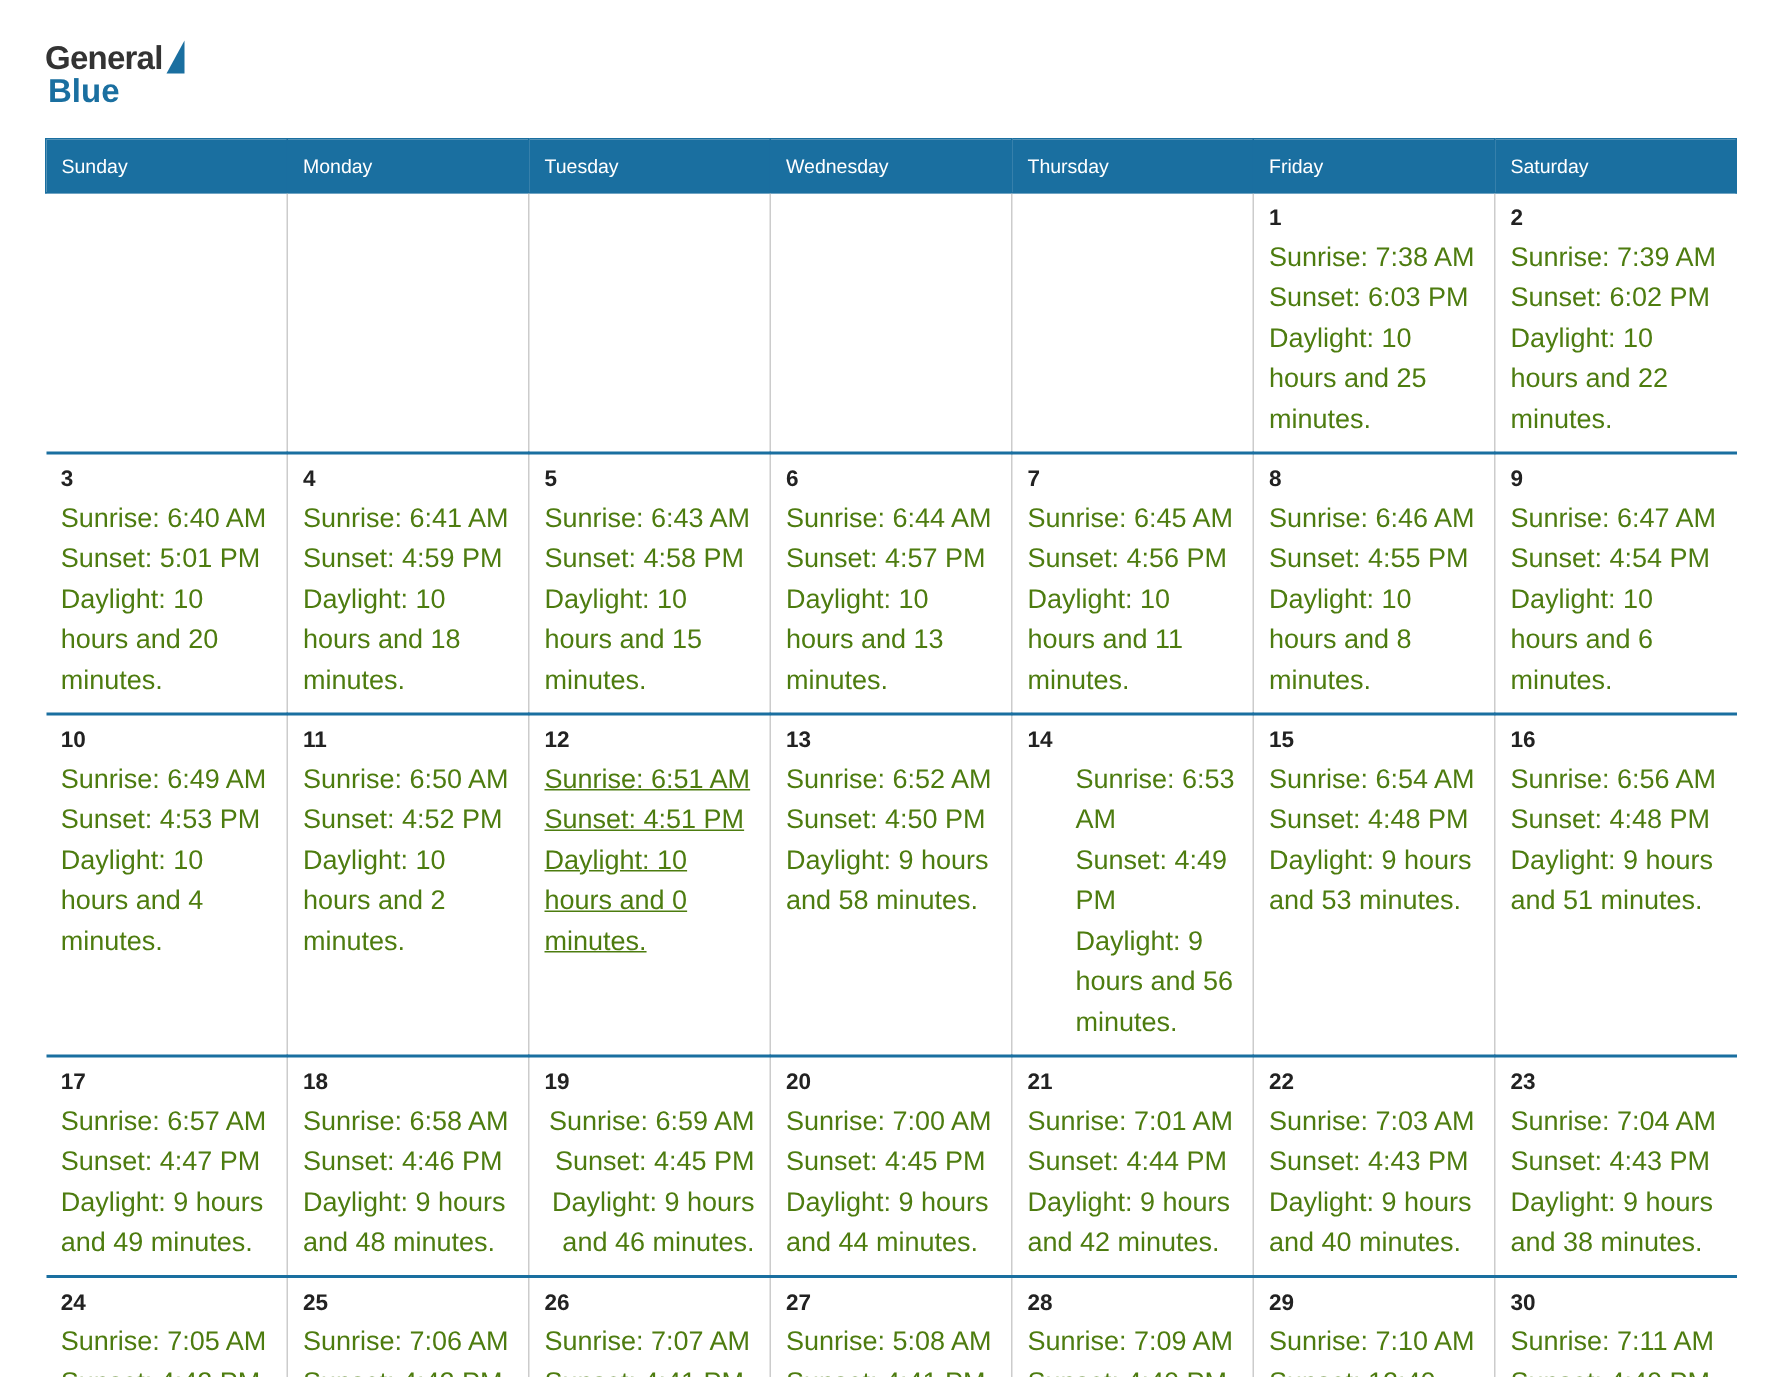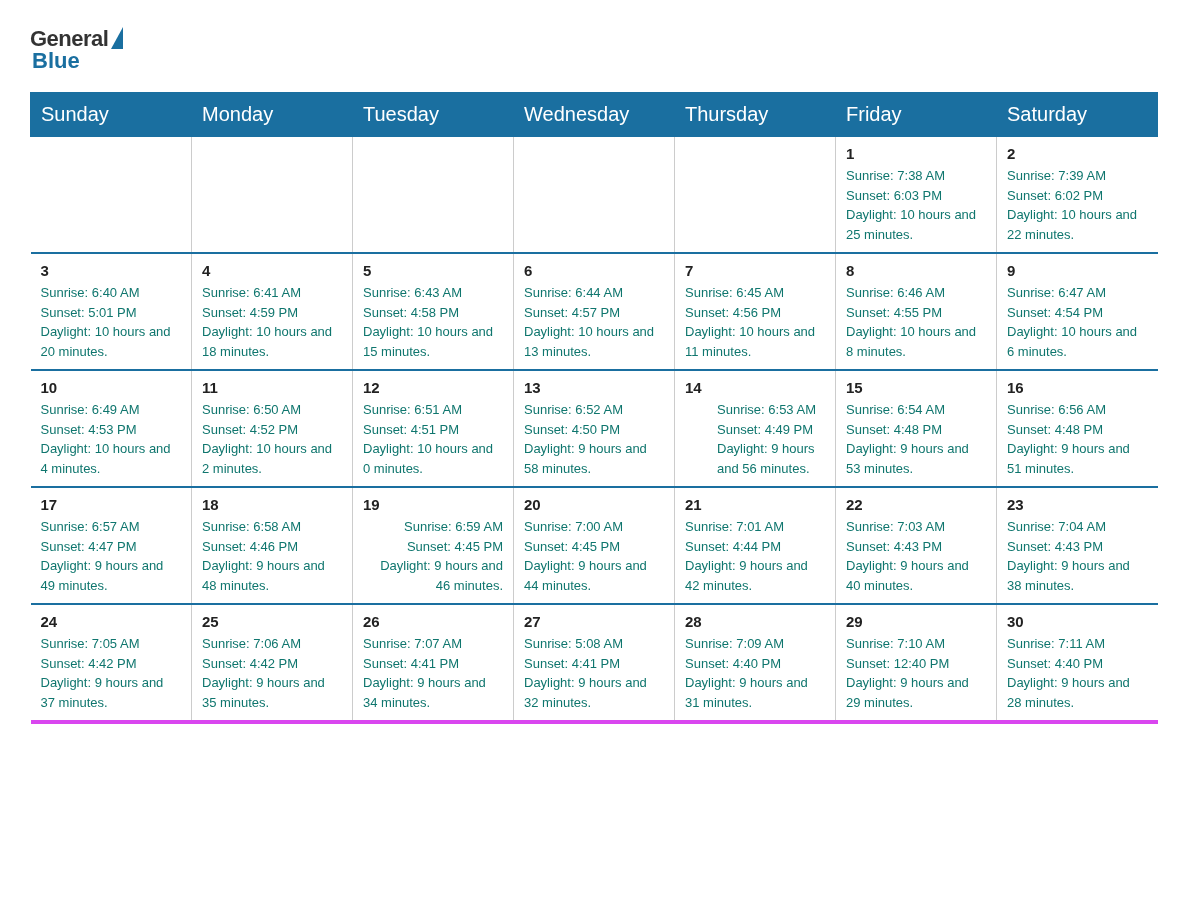--- a/index.html
+++ b/index.html
@@ -65,21 +65,21 @@
     }
     table {
       width: 100%;
       border-collapse: collapse;
     }
     thead tr {
       background-color: #1a6fa0;
     }
     thead th {
       color: #fff;
-      font-size: 20px;
+      font-size: 13px;
       font-weight: normal;
       padding: 10px 10px;
       text-align: left;
       border: 1px solid #1a6fa0;
     }
     tbody tr {
       border-bottom: 2px solid #1a6fa0;
     }
     tbody td {
       vertical-align: top;
@@ -95,22 +95,22 @@
       border-right: none;
     }
     .day-num {
       font-size: 15px;
       font-weight: bold;
       color: #222;
       display: block;
       margin-bottom: 4px;
     }
     .day-info {
-      font-size: 13px;
-      color: #0f766e;
+      font-size: 18px;
+      color: #4d7c0f;
       line-height: 1.5;
     }
     .empty-cell {
       background: #fff;
     }
     tbody tr:last-child {
       border-bottom: 4px solid #d946ef;
     }
   </style>
 </head>
@@ -210,21 +210,21 @@
 Daylight: 10 hours and 4 minutes.</div>
         </td>
         <td>
           <span class="day-num">11</span>
           <div class="day-info" style="white-space: pre-line;">Sunrise: 6:50 AM
 Sunset: 4:52 PM
 Daylight: 10 hours and 2 minutes.</div>
         </td>
         <td>
           <span class="day-num">12</span>
-          <div class="day-info" style="white-space: pre-line;">Sunrise: 6:51 AM
+          <div class="day-info" style="white-space: pre-line; text-decoration: underline;">Sunrise: 6:51 AM
 Sunset: 4:51 PM
 Daylight: 10 hours and 0 minutes.</div>
         </td>
         <td>
           <span class="day-num">13</span>
           <div class="day-info" style="white-space: pre-line;">Sunrise: 6:52 AM
 Sunset: 4:50 PM
 Daylight: 9 hours and 58 minutes.</div>
         </td>
         <td>

